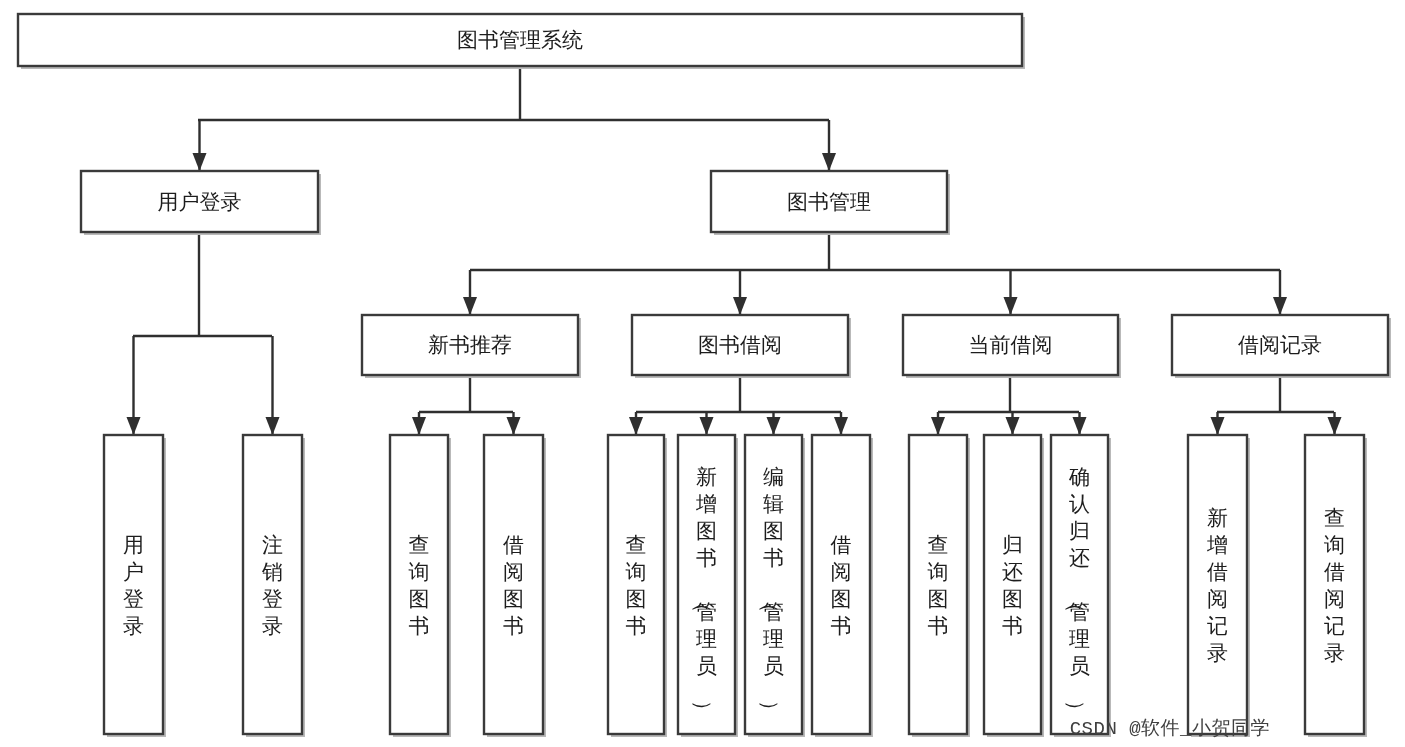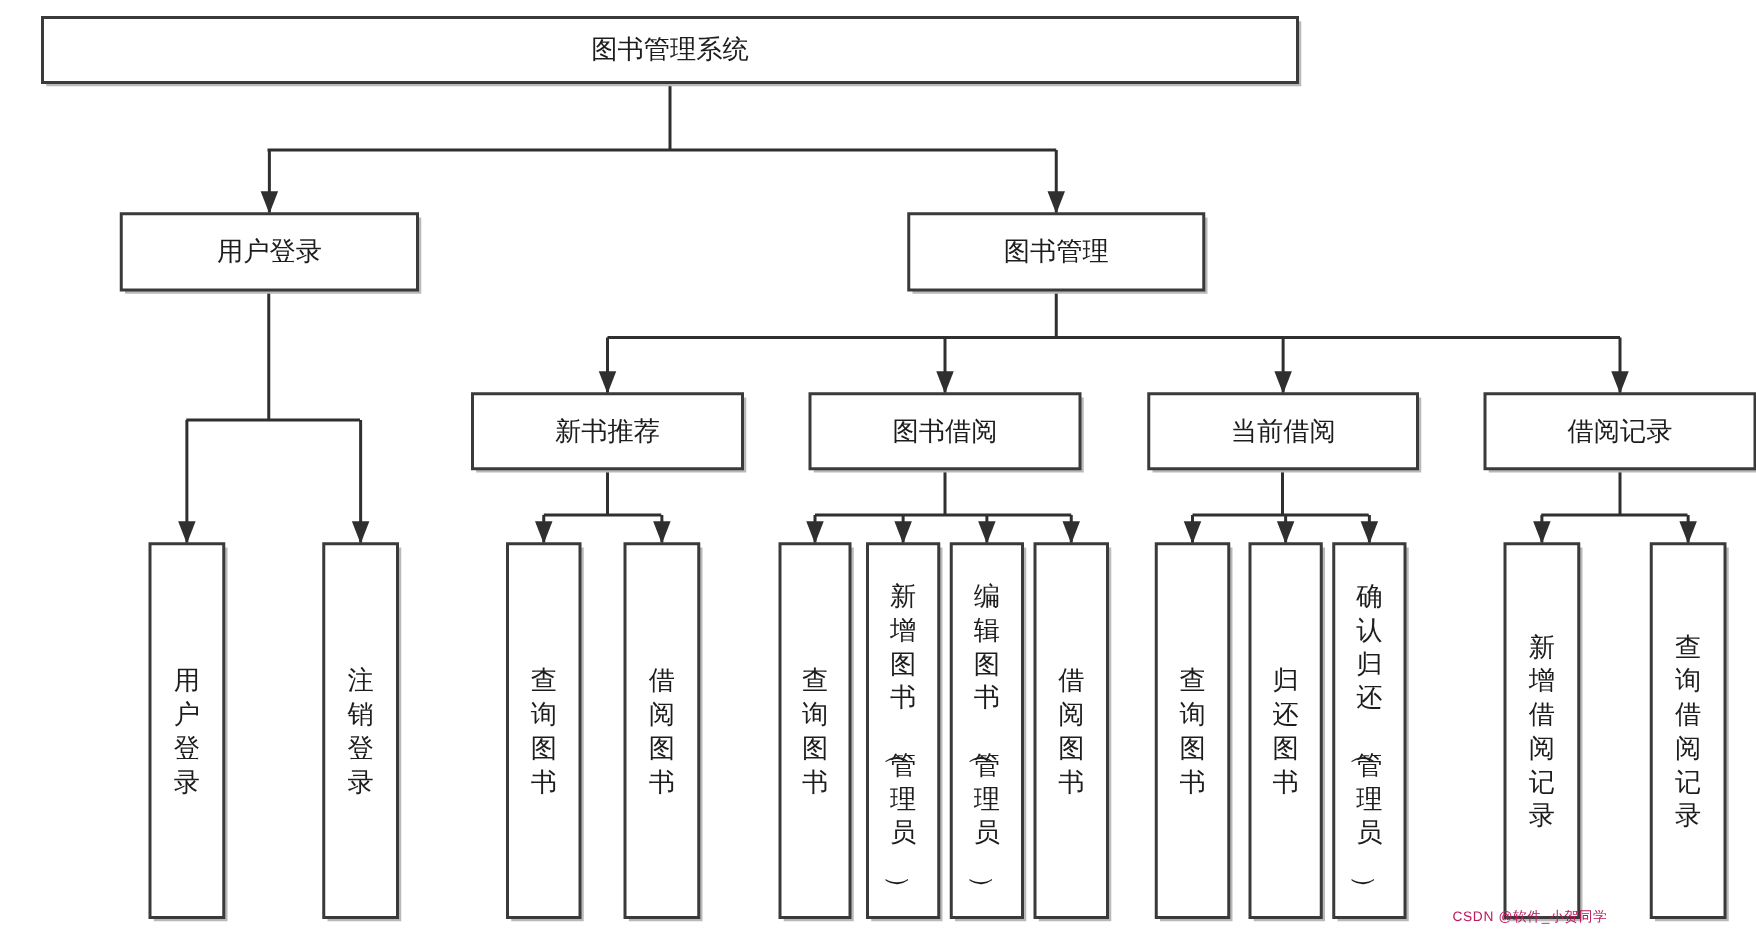--- a/index.html
+++ b/index.html
@@ -9,21 +9,21 @@
   }
   body {
     width: 1405px;
     height: 747px;
     font-family: "DejaVu Sans", "Liberation Sans", sans-serif;
     overflow: hidden;
     position: relative;
   }
   #diagram-root {
     position: absolute;
-    left: 16px;
+    left: 0;
     top: 0;
     width: 1282px;
     height: 747px;
   }
   svg.flow {
     display: block;
     width: 1405px;
     height: 747px;
   }
   .node-box {
@@ -54,23 +54,23 @@
   .node-label-v {
     font-family: "DejaVu Sans", "Liberation Sans", sans-serif;
     font-size: 21px;
     fill: #1d1d1d;
     text-anchor: middle;
   }
   .watermark {
     position: absolute;
     right: 12px;
     bottom: 6px;
-    font-family: Liberation Sans, sans-serif;
-    font-size: 11px;
-    color: #be185d;
+    font-family: Liberation Mono, monospace;
+    font-size: 19px;
+    color: #404040;
     letter-spacing: 0.5px;
     white-space: nowrap;
     user-select: none;
   }
 </style>
 </head>
 <body>
 
 <div id="diagram-root">
   <svg class="flow" viewBox="0 0 1405 747">

